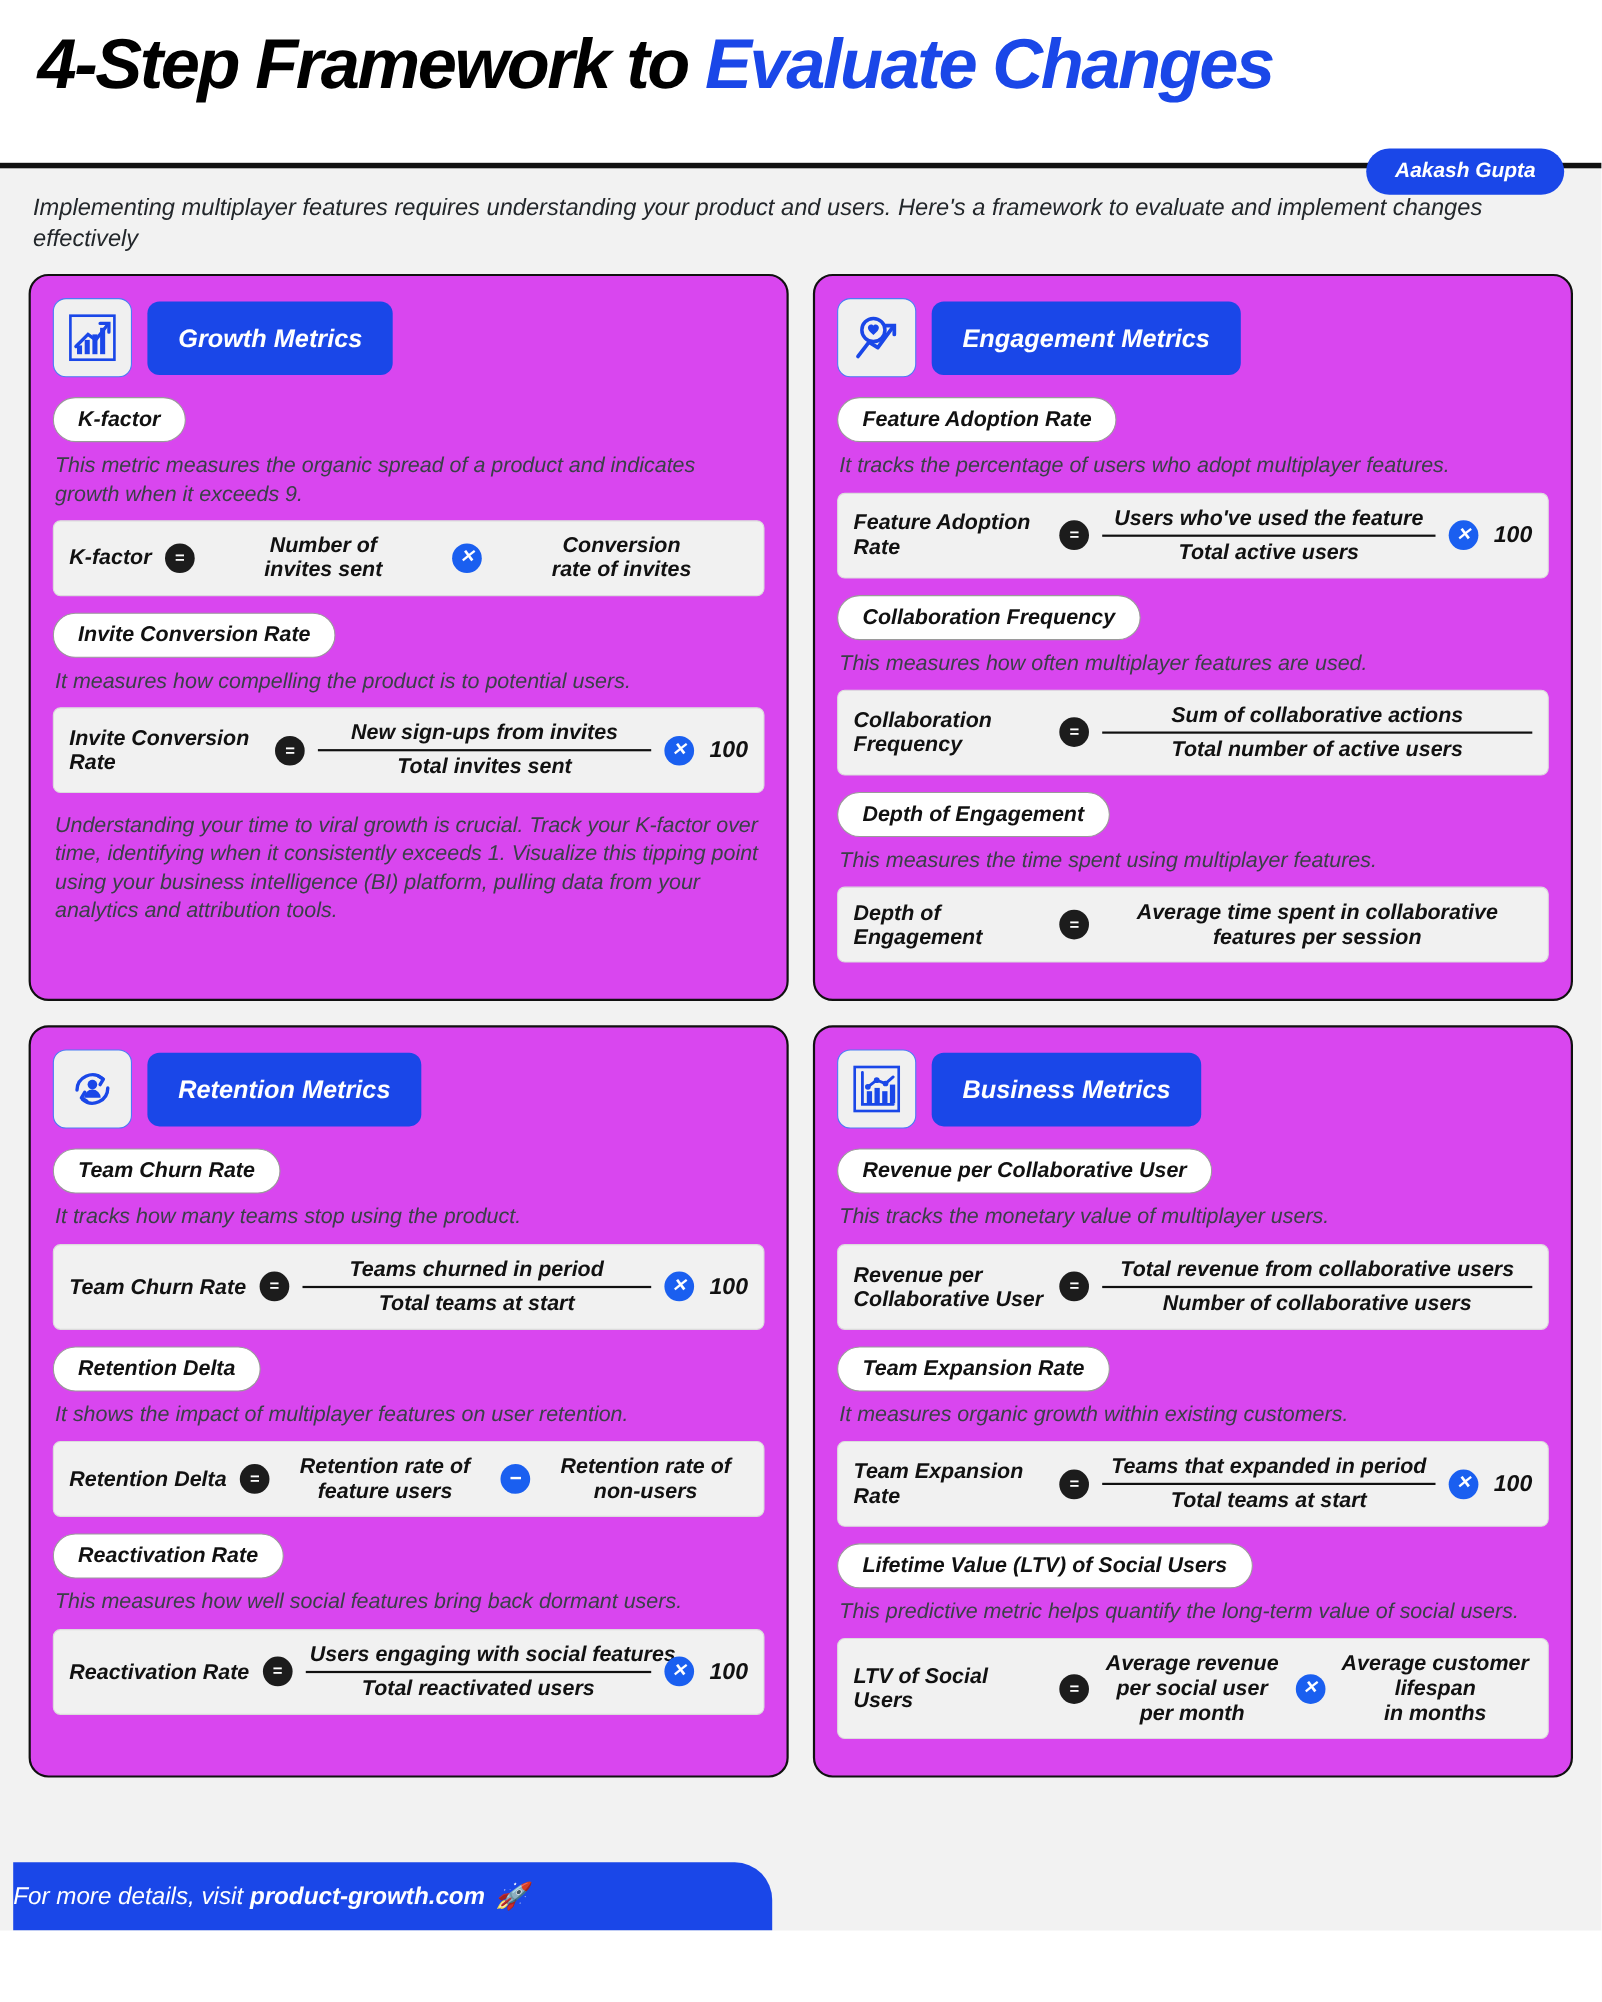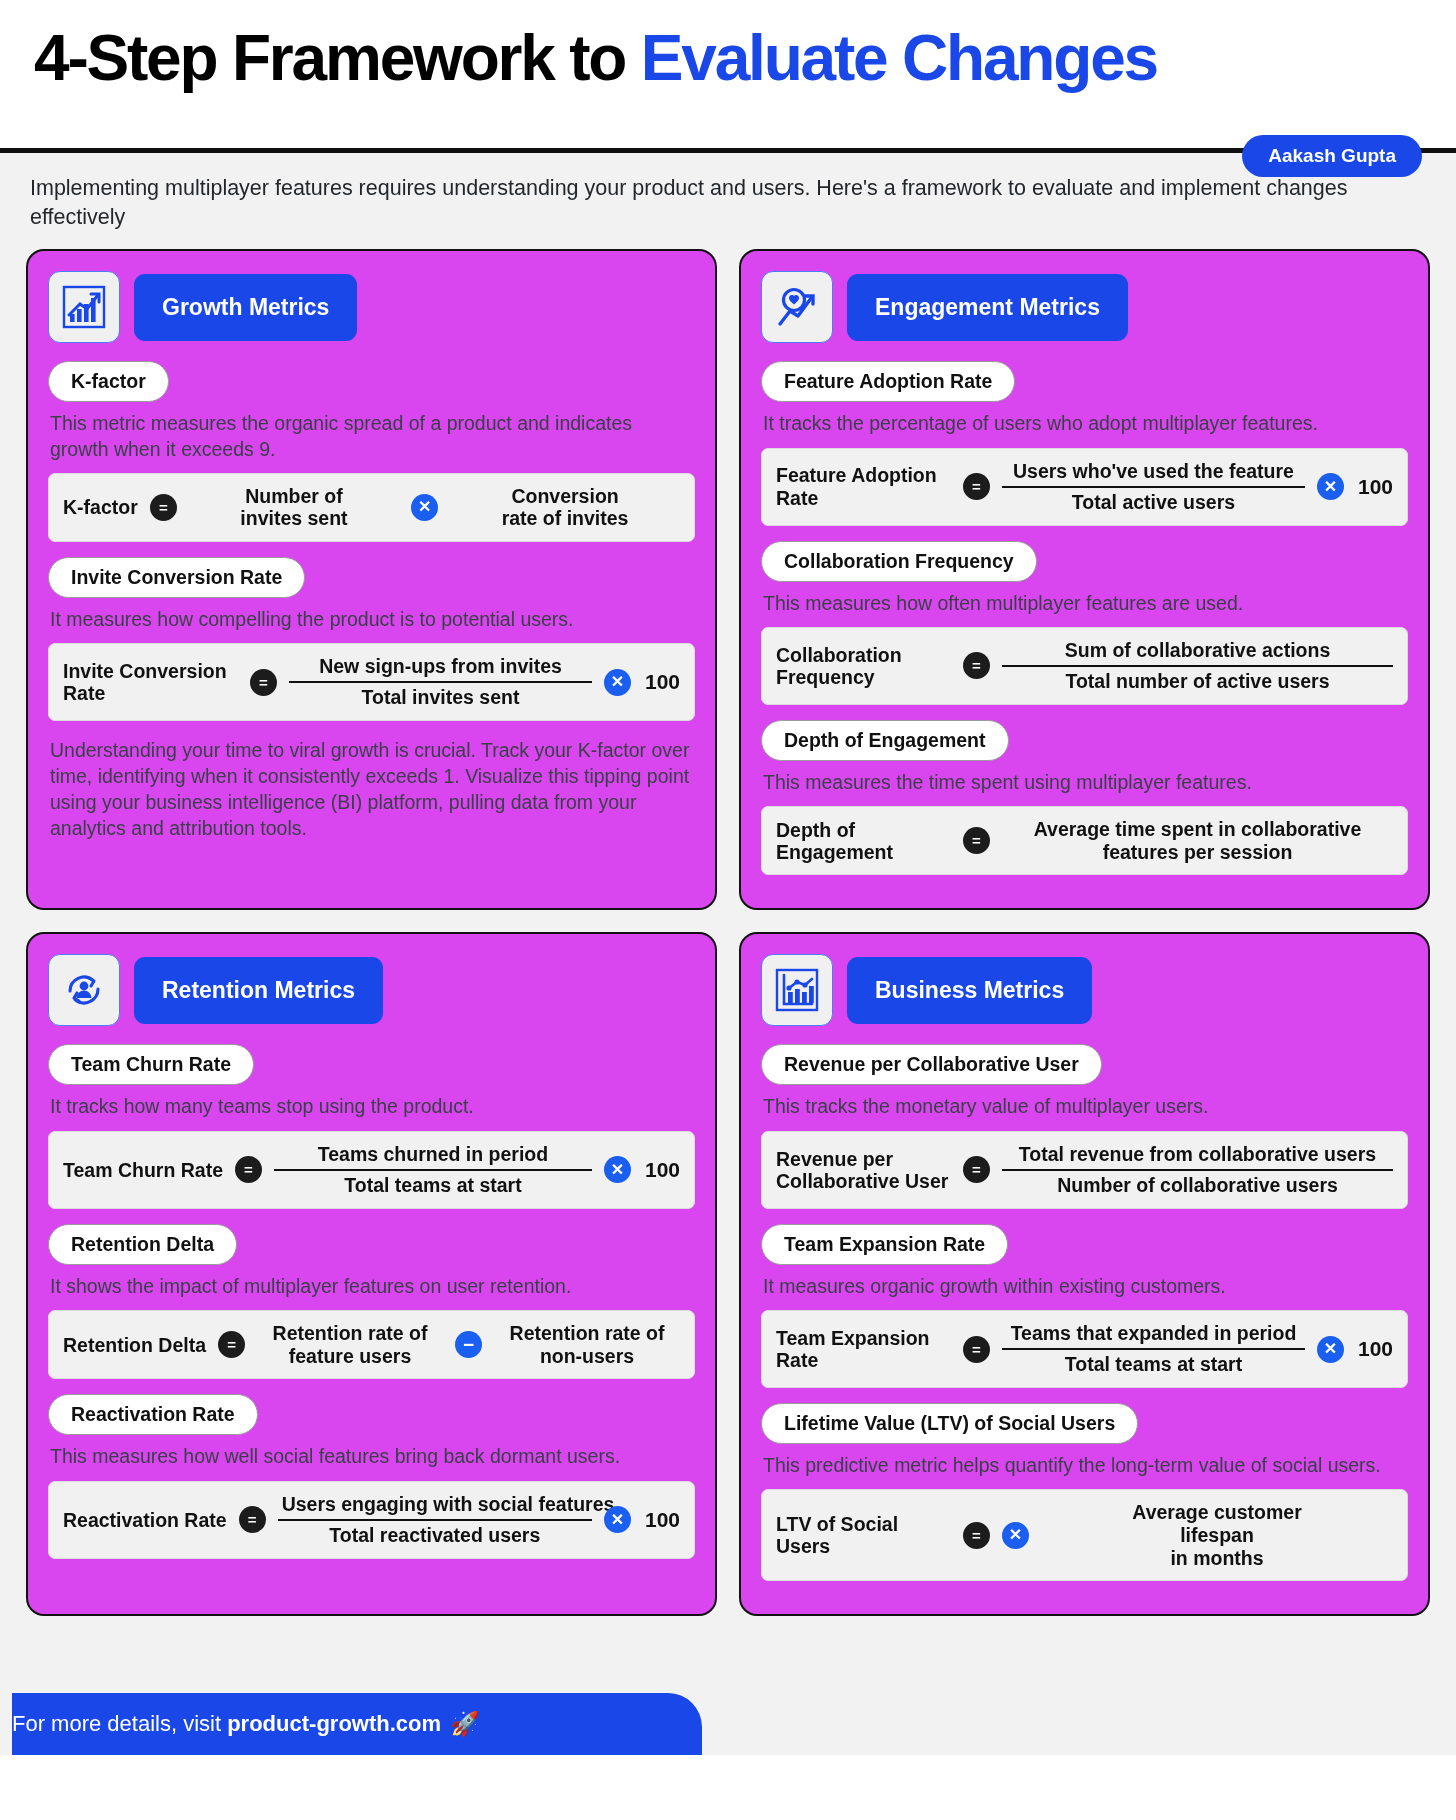--- a/index.html
+++ b/index.html
@@ -2,21 +2,21 @@
 <html><head>
 <meta charset="utf-8">
 <style>
   * { box-sizing: border-box; margin: 0; padding: 0; }
   html, body {
     width: 1456px;
     height: 1820px;
     background: #ffffff;
     font-family: "Liberation Sans", sans-serif;
   }
-  .page { position: relative; width: 1456px; height: 1755px; overflow: hidden; }
+  .page { position: relative; width: 1456px; height: 1755px; overflow: hidden; font-style: italic; }
 
   
   .header {
     position: relative;
     height: 152px;
     background: #ffffff;
     padding: 26px 34px 0 34px;
   }
   .title {
     font-size: 64px;
@@ -428,20 +428,21 @@
               <span class="op mul">✕</span>
               <span class="const">100</span>
       </div>
     </div>
           <div>
       <div class="metric-chip">Lifetime Value (LTV) of Social Users</div>
       <div class="metric-desc">This predictive metric helps quantify the long-term value of social users.</div>
       <div class="formula">
         <span class="f-label">LTV of Social Users</span>
         <span class="op eq">=</span>
+              <span class="term"><span>Average revenue</span><br><span>per social user</span><br><span>per month</span></span>
               <span class="op mul">✕</span>
               <span class="term"><span>Average customer</span><br><span>lifespan</span><br><span>in months</span></span>
       </div>
     </div>
           <div class="spacer"></div>
   </div>
       </div>
   </div>
 
   <div class="footer">

